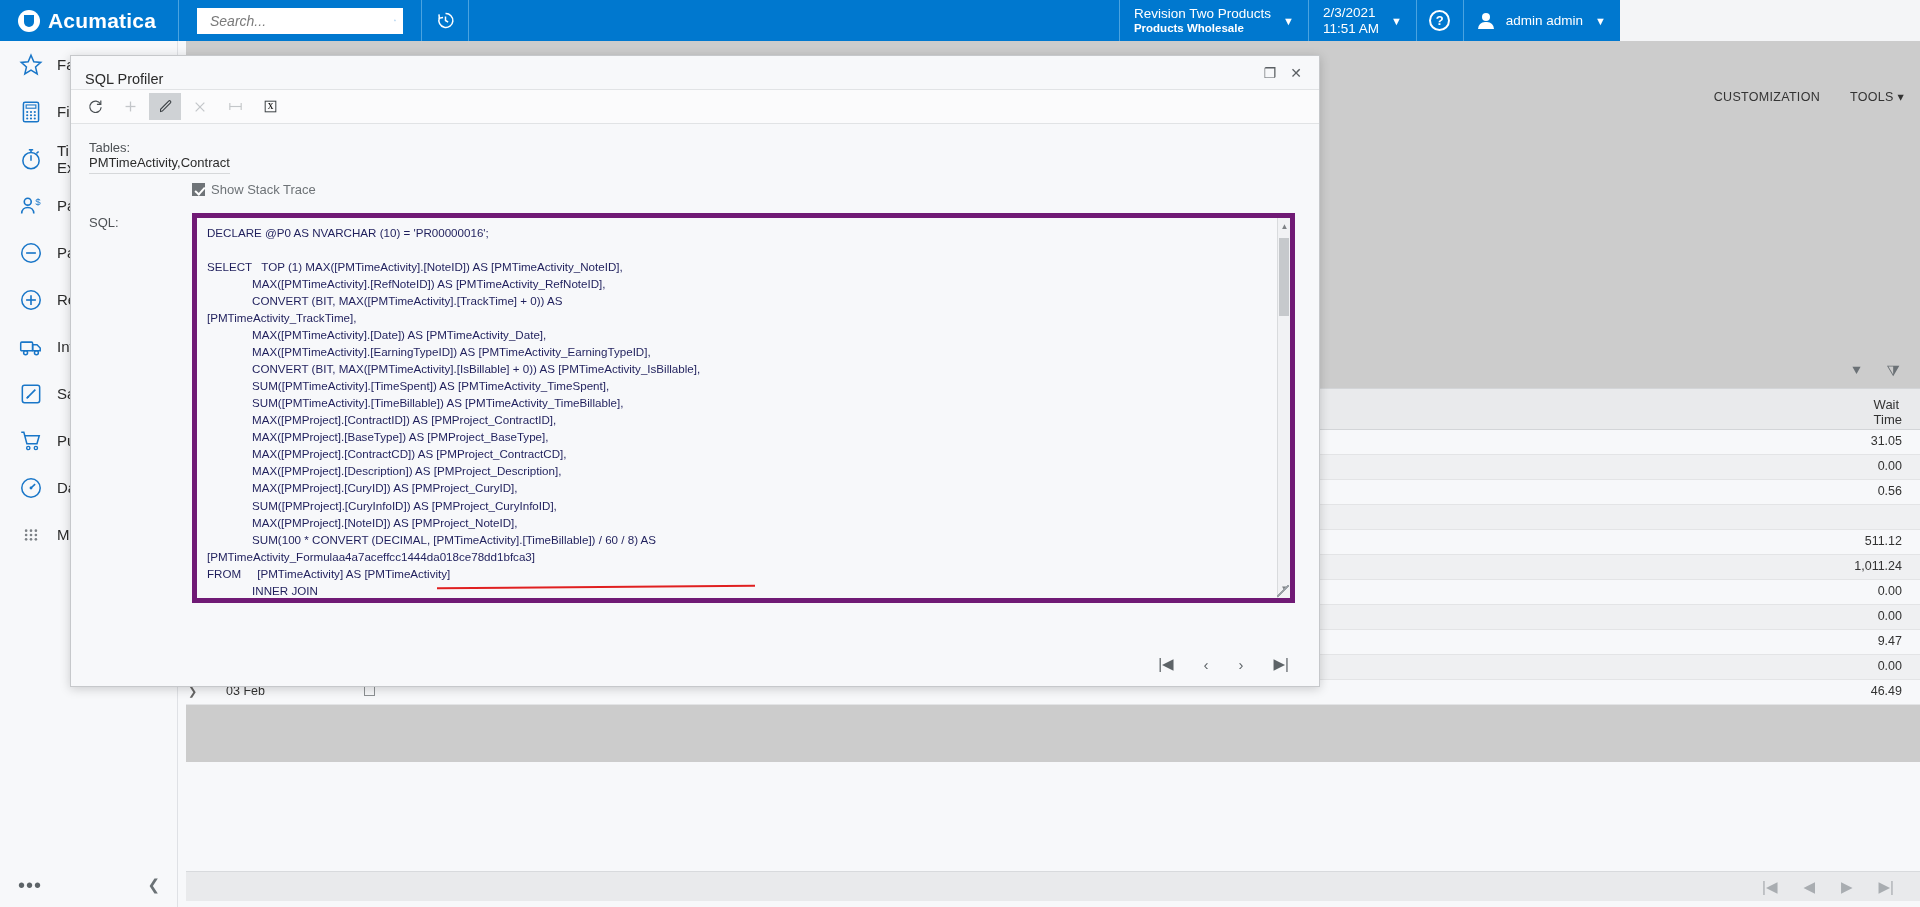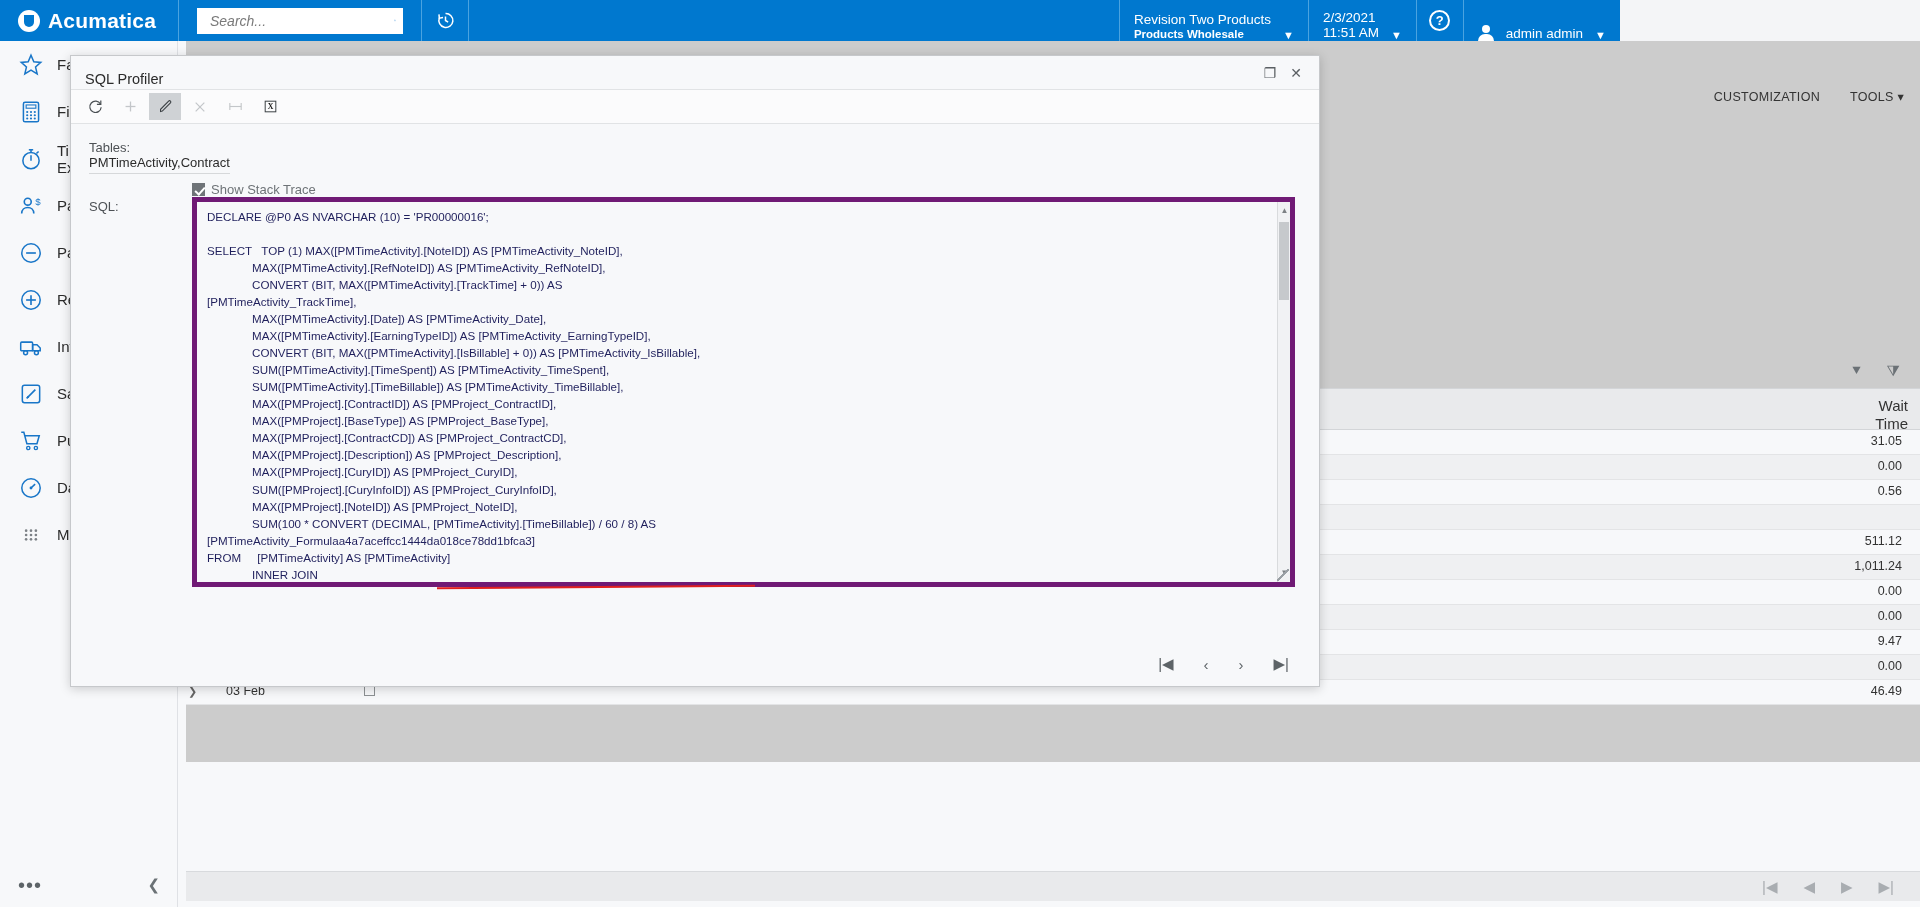--- a/index.html
+++ b/index.html
@@ -42,21 +42,21 @@
     font-family: "Liberation Sans", sans-serif;
     background: transparent;
   }
   .search-box input::placeholder { color: #7a7a7a; font-style: italic; }
   .icon-btn {
     display: flex; align-items: center; justify-content: center;
     width: 46px; align-self: stretch; cursor: pointer;
   }
   .spacer { flex: 1; }
   .hdr-cell {
-    display: flex; align-items: flex-end; padding: 0 14px;
+    display: flex; align-items: center; padding: 12px 14px;
     align-self: stretch; cursor: pointer; gap: 12px;
   }
   .hdr-two { line-height: 1.15; }
   .hdr-l1 { font-size: 13.5px; }
   .hdr-l2 { font-size: 11.5px; font-weight: bold; }
   .caret { font-size: 11px; }
   .helpcirc {
     width: 21px; height: 21px; border: 2px solid #fff; border-radius: 50%;
     display: flex; align-items: center; justify-content: center;
     font-size: 13px; font-weight: bold;
@@ -197,21 +197,21 @@
   }
   .mtb.active { background: #cfd2d5; }
   .mtb.disabled { color: #c3c6c9; cursor: default; }
   .modal-body { padding: 14px 0 0 0; position: relative; height: 560px; }
   .fld-row { display: flex; align-items: flex-start; padding: 0 24px 0 18px; margin-bottom: 8px; flex-direction: column; }
   .fld-lbl { width: 103px; font-size: 13px; color: #4d5155; padding-top: 2px; }
   .fld-val {
     flex: 1; font-size: 13px; color: #2b2b2b;
     border-bottom: 1px solid #d6d8da; padding-bottom: 3px;
   }
-  .stack-row { padding: 0 24px 0 121px; margin-bottom: 0; }
+  .stack-row { padding: 0 24px 0 121px; margin-bottom: 16px; }
   .stack-row .cbrow { color: #6e7377; font-size: 13px; }
   .sql-row { display: flex; padding: 0 24px 0 18px; }
   .sql-area {
     flex: 1; height: 390px; background: #f7f8fa;
     border: 5px solid #701a75; overflow: hidden; position: relative;
     display: flex;
   }
   .sql-text {
     flex: 1; padding: 6px 8px 6px 10px; font-size: 11.6px; line-height: 1.47;
     color: #1f1f5c; white-space: pre; font-family: "Liberation Sans", sans-serif;
@@ -494,21 +494,21 @@
       <span>⯆</span>
       <span>⧩</span>
     </div>
 
     <div class="col-head" style="left:0;top:276px;width:100%">
       <span style="position:absolute;left:4px;top:12px;color:#666;font-size:11px">⊞</span>
       <span style="position:absolute;left:20px;top:13px" class="chk-empty"></span>
       <span style="position:absolute;left:40px;top:4px;font-size:11.5px;color:#333;line-height:1.18;white-space:pre">Reques
 Start
 Time</span>
-      <span style="position:absolute;right:12px;top:8px;font-size:15px;color:#333;line-height:1.18;white-space:pre;text-align:right">Wait
+      <span style="position:absolute;right:18px;top:8px;font-size:13px;color:#333;line-height:1.18;white-space:pre;text-align:left">Wait
 Time</span>
     </div>
 
     <div id="grid-rows">
         <div class="rowline" style="top: 318px; left: 0px; width: 100%;">
           <span class="sq-ic"></span>
           <span class="rcell-date" style="left: 40px;">03 Feb</span>
           <span class="rcell-wait">31.05</span>
         </div>
         <div class="rowline alt" style="top: 343px; left: 0px; width: 100%;">

